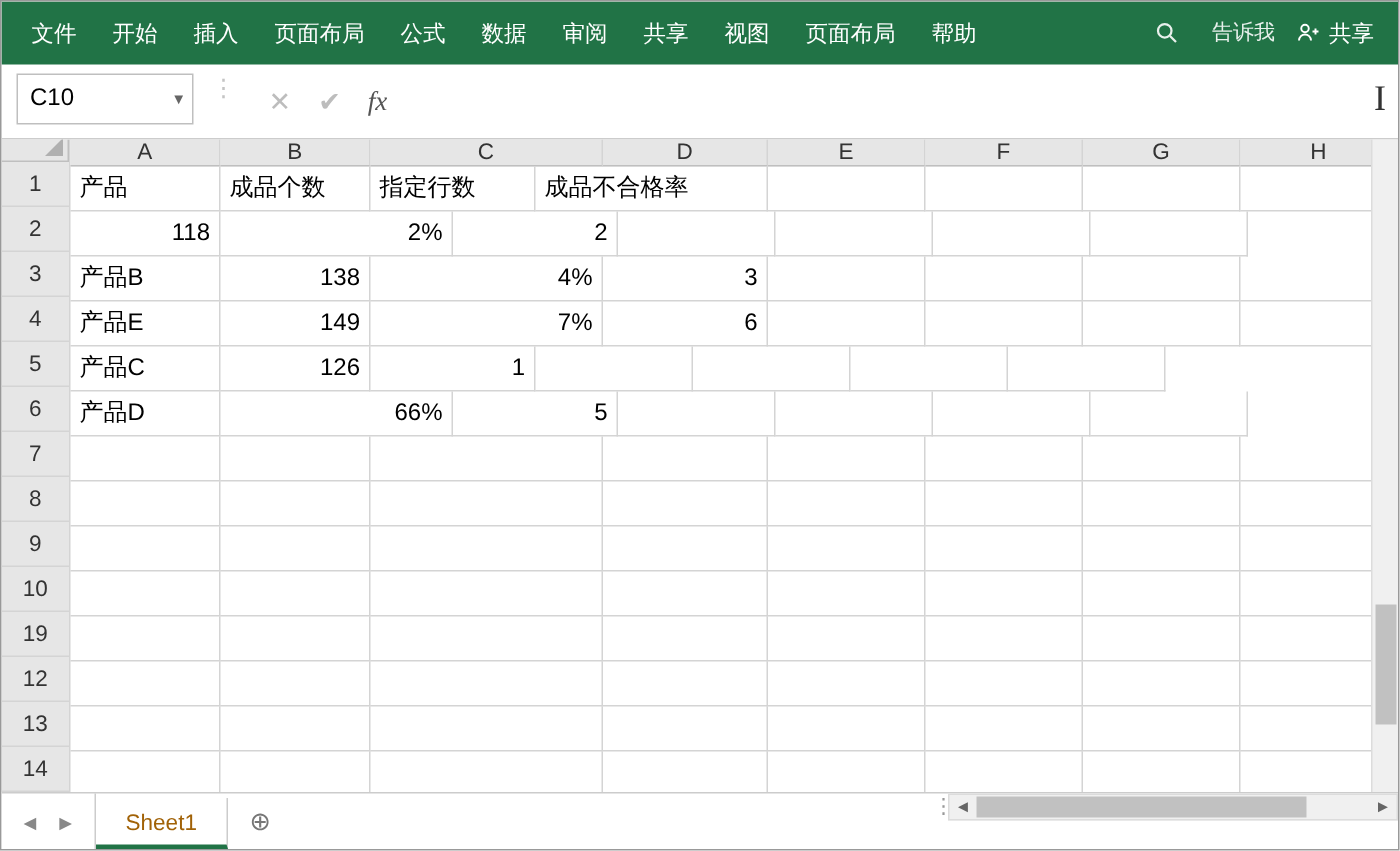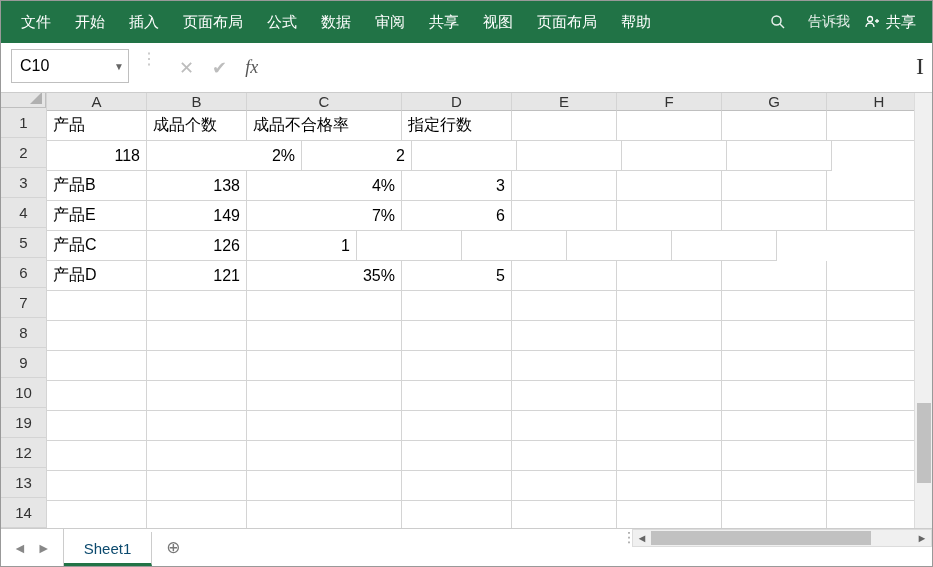--- a/index.html
+++ b/index.html
@@ -43,21 +43,21 @@
 .col-E, .col-F, .col-G, .col-H { width: 105px; }
 
 .vscroll { position: absolute; right: 0; top: 92px; bottom: 38px; width: 18px; background: #f0f0f0; border-left: 1px solid #dcdcdc; }
 .vscroll .thumb { position: absolute; top: 310px; width: 14px; left: 2px; height: 80px; background: #c1c1c1; }
 
 .bottom-bar { position: absolute; bottom: 0; left: 0; right: 0; height: 38px; background: #fff; border-top: 1px solid #ccc; display: flex; align-items: stretch; }
 .sheet-nav { display: flex; align-items: center; padding: 0 12px; gap: 10px; color: #888; border-right: 1px solid #ccc; }
 .sheet-nav span { font-size: 14px; }
 .tabs { display: flex; align-items: flex-end; }
 .tab { padding: 8px 20px 6px; border-right: 1px solid #ccc; font-size: 15px; color: #333; cursor: pointer; }
-.tab.active { color: #0c4a6e; border-bottom: 3px solid #217346; background: #fff; font-weight: 500; }
+.tab.active { color: #a16207; border-bottom: 3px solid #217346; background: #fff; font-weight: 500; }
 .add-sheet { padding: 8px 14px; color: #777; font-size: 17px; }
 .bottom-spacer { flex: 1; }
 .h-handle { width: 10px; color: #999; text-align: center; }
 .hscroll { width: 300px; height: 18px; background: #f0f0f0; border: 1px solid #dcdcdc; display: flex; align-items: center; position: relative; }
 .hscroll .arrow { width: 18px; text-align: center; color: #666; font-size: 11px; }
 .hscroll .track { flex: 1; position: relative; height: 100%; }
 .hscroll .hthumb { position: absolute; left: 0; width: 220px; top: 1px; bottom: 1px; background: #c1c1c1; }
 </style>
 </head>
 <body>
@@ -140,22 +140,22 @@
           <div class="col-h col-D">D</div>
           <div class="col-h col-E">E</div>
           <div class="col-h col-F">F</div>
           <div class="col-h col-G">G</div>
           <div class="col-h col-H">H</div>
         </div>
       <div class="rows" id="rows">
           <div class="row">
             <div class="cell col-A">产品</div>
             <div class="cell col-B">成品个数</div>
+            <div class="cell col-D">指定行数</div>
             <div class="cell col-C">成品不合格率</div>
-            <div class="cell col-D">指定行数</div>
             <div class="cell col-E"></div>
             <div class="cell col-F"></div>
             <div class="cell col-G"></div>
             <div class="cell col-H"></div>
           </div>
           <div class="row">
             <div class="cell col-B num">118</div>
             <div class="cell col-C num">2%</div>
             <div class="cell col-D num">2</div>
             <div class="cell col-E"></div>
@@ -187,22 +187,21 @@
             <div class="cell col-A">产品C</div>
             <div class="cell col-B num">126</div>
             <div class="cell col-D num">1</div>
             <div class="cell col-E"></div>
             <div class="cell col-F"></div>
             <div class="cell col-G"></div>
             <div class="cell col-H"></div>
           </div>
           <div class="row">
             <div class="cell col-A">产品D</div>
-            <div class="cell col-B num">121</div>
-            <div class="cell col-C num">35%</div>
+            <div class="cell col-C num">66%</div>
             <div class="cell col-D num">5</div>
             <div class="cell col-E"></div>
             <div class="cell col-F"></div>
             <div class="cell col-G"></div>
             <div class="cell col-H"></div>
           </div>
           <div class="row">
             <div class="cell col-A"></div>
             <div class="cell col-B num"></div>
             <div class="cell col-C num"></div>

